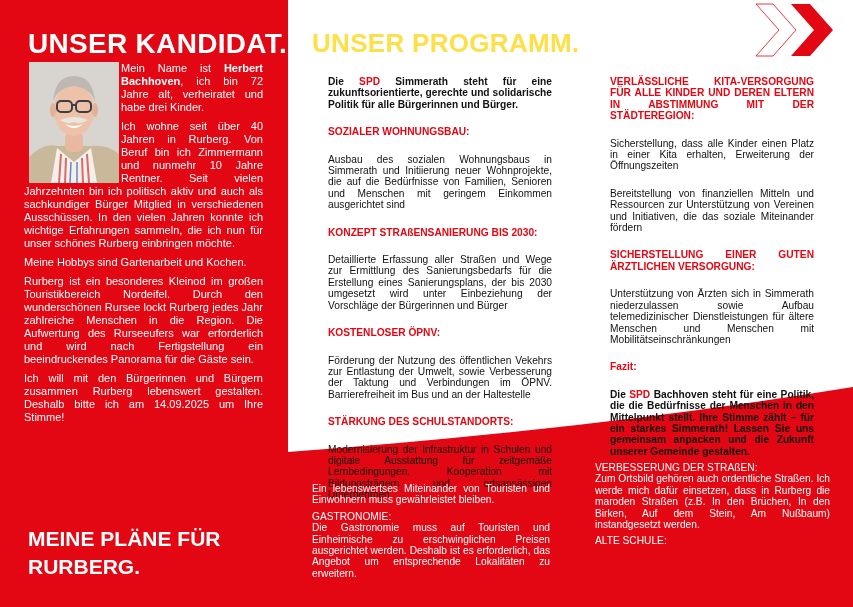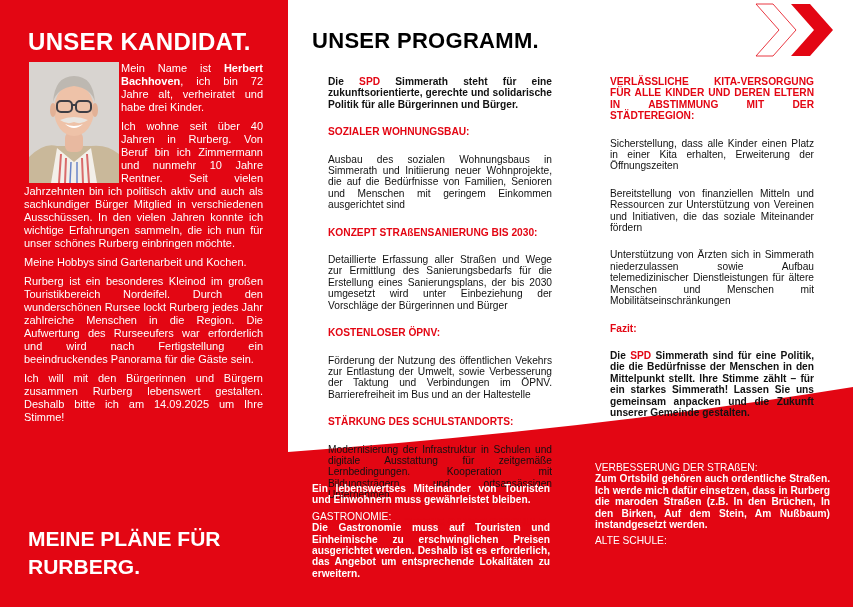--- a/index.html
+++ b/index.html
@@ -1,36 +1,36 @@
 <!DOCTYPE html>
 <html><head>
 <meta charset="utf-8">
 <style>
   html, body { margin:0; padding:0; }
   body { width:853px; height:607px; position:relative; overflow:hidden; background:#e30613; font-family:"Liberation Sans", sans-serif; }
   .left { position:absolute; left:0; top:0; width:288px; height:607px; background:#e30613; color:#fff; }
   .white-area { position:absolute; left:288px; top:0; width:565px; height:607px; }
   .white-area svg.bg { position:absolute; left:0; top:0; }
-  .h-kandidat { position:absolute; left:28px; top:28px; font-size:24px; font-weight:bold; letter-spacing:0.3px; margin:0; }
+  .h-kandidat { position:absolute; left:28px; top:28px; font-size:28px; font-weight:bold; letter-spacing:0.3px; margin:0; }
   .photo { position:absolute; left:29px; top:62px; width:90px; height:121px; background:linear-gradient(180deg,#d9d6d3 0%,#cfcac5 60%,#c4bdb4 100%); overflow:hidden; }
   .bio { position:absolute; left:24px; top:62px; width:239px; font-size:11px; line-height:13px; text-align:justify; }
   .bio p { margin:0 0 6px 0; }
   .bio .float-spacer { float:left; width:97px; height:122px; }
   .h-plaene { position:absolute; left:28px; top:525px; font-size:21px; font-weight:bold; line-height:28px; margin:0; width:240px; }
   .col { position:absolute; font-size:10.2px; line-height:11.4px; color:#111; text-align:justify; }
   .col p { margin:16px; }
   .col .sec { margin-bottom:5px; }
   .col .ttl { color:#e30613; font-weight:bold; font-size:10.2px; }
   .col .lead { font-weight:bold; margin-bottom:5px; }
   .red { color:#e30613; }
-  .h-prog { position:absolute; left:312px; top:28px; color:#000000; font-size:22px; font-weight:bold; margin:0; letter-spacing:0.3px; }
+  .h-prog { position:absolute; left:312px; top:28px; color:#fde047; font-size:26px; font-weight:bold; margin:0; letter-spacing:0.3px; }
   .plans { position:absolute; font-size:10.2px; line-height:11.4px; color:#fff; text-align:justify; }
   .plans .ttl { font-weight:normal; }
   .plans .sec { margin-bottom:5px; }
-  .plans p { margin:0;font-weight:bold; }
+  .plans p { margin:0; }
   .chevrons { position:absolute; left:753px; top:3px; }
 </style>
 </head>
 <body>
 
 <div class="left">
   <h1 class="h-kandidat">UNSER KANDIDAT.</h1>
 
   <div class="photo" title="Portrait of Herbert Bachhoven">
     <svg width="90" height="121" viewBox="0 0 90 121">
@@ -102,25 +102,26 @@
 
 <div class="col" style="left:594px; top:60px; width:236px;">
   <div class="sec">
     <p class="ttl">VERLÄSSLICHE KITA-VERSORGUNG FÜR ALLE KINDER UND DEREN ELTERN IN ABSTIMMUNG MIT DER STÄDTEREGION:</p>
     <p>Sicherstellung, dass alle Kinder einen Platz in einer Kita erhalten, Erweiterung der Öffnungszeiten</p>
   </div>
   <div class="sec">
     <p>Bereitstellung von finanziellen Mitteln und Ressourcen zur Unterstützung von Vereinen und Initiativen, die das soziale Miteinander fördern</p>
   </div>
   <div class="sec">
+    <p class="ttl">SICHERSTELLUNG EINER GUTEN ÄRZTLICHEN VERSORGUNG:</p>
     <p>Unterstützung von Ärzten sich in Simmerath niederzulassen sowie Aufbau telemedizinischer Dienstleistungen für ältere Menschen und Menschen mit Mobilitätseinschränkungen</p>
   </div>
   <div class="sec">
     <p class="ttl">Fazit:</p>
-    <p style="font-weight:bold;"><span>Die </span><span class="red">SPD</span><span> Simmerath sind für eine Politik, die die Bedürfnisse der Menschen in den Mittelpunkt stellt. Ihre Stimme zählt – für ein starkes Simmerath! Lassen Sie uns gemeinsam anpacken und die Zukunft unserer Gemeinde gestalten.</span></p>
+    <p style="font-weight:bold;"><span>Die </span><span class="red">SPD</span><span> Bachhoven steht für eine Politik, die die Bedürfnisse der Menschen in den Mittelpunkt stellt. Ihre Stimme zählt – für ein starkes Simmerath! Lassen Sie uns gemeinsam anpacken und die Zukunft unserer Gemeinde gestalten.</span></p>
   </div>
 </div>
 
 <div class="plans" style="left:312px; top:483px; width:238px;">
   <div class="sec">
     <p>Ein lebenswertses Miteinander von Touristen und Einwohnern muss gewährleistet bleiben.</p>
   </div>
   <div class="sec">
     <p class="ttl">GASTRONOMIE:</p>
     <p>Die Gastronomie muss auf Touristen und Einheimische zu erschwinglichen Preisen ausgerichtet werden. Deshalb ist es erforderlich, das Angebot um entsprechende  Lokalitäten zu erweitern.</p>

